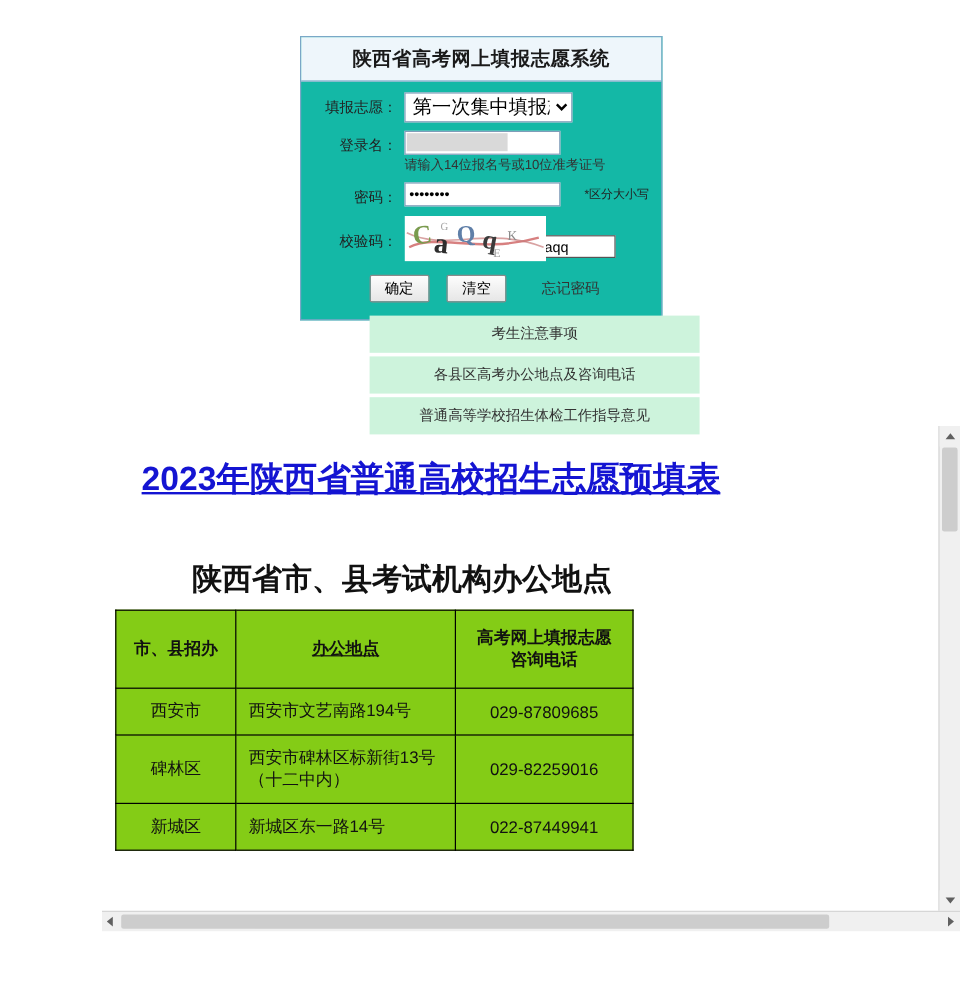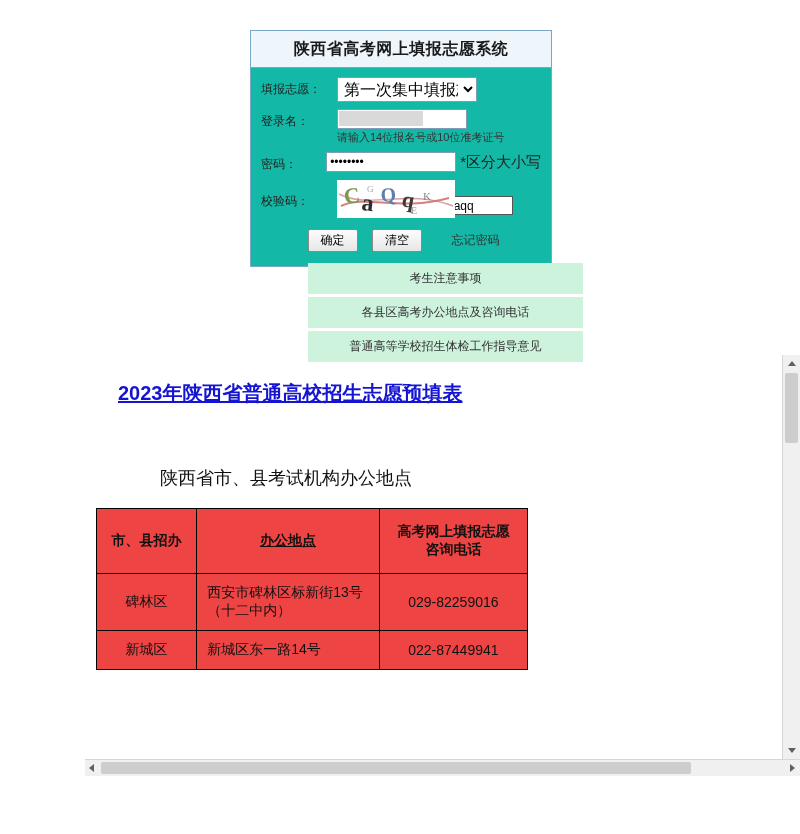--- a/index.html
+++ b/index.html
@@ -39,20 +39,21 @@
   .login-body {
     padding: 9px 10px 8px 10px;
   }
   .form-row {
     display: flex;
     align-items: flex-start;
     margin-bottom: 7px;
   }
   .form-label {
     width: 70px;
+    text-align: right;
     font-size: 12px;
     color: #222;
     padding-top: 4px;
     padding-right: 6px;
     white-space: nowrap;
   }
   .form-field {
     flex: 1;
     position: relative;
   }
@@ -82,23 +83,23 @@
     height: 15px;
     background: #d9d9d9;
     filter: blur(0.6px);
   }
   .hint {
     font-size: 11px;
     color: #333;
     margin-top: 1px;
   }
   .side-note {
-    font-size: 15px;
+    font-size: 10px;
     color: #222;
-    margin-left: 4px;
+    margin-left: 20px;
     white-space: nowrap;
   }
   .pw-row-inner { display: flex; align-items: center; }
   .captcha-row { align-items: center; }
   .captcha-box {
     position: relative;
     width: 118px;
     height: 38px;
     overflow: hidden;
   }
@@ -156,44 +157,44 @@
     padding: 7px 0;
     margin-bottom: 3px;
     cursor: pointer;
   }
 
   
   .pre-form-link {
     position: absolute;
     left: 118px;
     top: 380px;
-    font-size: 20px;
+    font-size: 28px;
     font-weight: bold;
     color: #1414d2;
     text-decoration: underline;
     cursor: pointer;
   }
 
   
   .table-title {
     position: absolute;
     left: 160px;
     top: 466px;
-    font-size: 18px;
-    font-weight: normal;
+    font-size: 25px;
+    font-weight: bold;
     color: #111;
     text-align: right;
   }
   table.office-table {
     position: absolute;
     left: 96px;
     top: 508px;
     border-collapse: collapse;
     width: 432px;
-    background: #ef4444;
+    background: #84cc16;
   }
   table.office-table th,
   table.office-table td {
     border: 1px solid #000;
     text-align: center;
     font-size: 14px;
     color: #111;
     padding: 10px 6px;
   }
   table.office-table th {
@@ -374,20 +375,25 @@
         <th class="col1">市、县招办</th>
         <th class="col2">办公地点</th>
         <th class="col3">
           <div>高考网上填报志愿</div>
           <div>咨询电话</div>
         </th>
       </tr>
     </thead>
     <tbody>
       <tr>
+        <td>西安市</td>
+        <td class="office-addr">西安市文艺南路194号</td>
+        <td>029-87809685</td>
+      </tr>
+      <tr>
         <td>碑林区</td>
         <td class="office-addr">西安市碑林区标新街13号（十二中内）</td>
         <td>029-82259016</td>
       </tr>
       <tr>
         <td>新城区</td>
         <td class="office-addr">新城区东一路14号</td>
         <td>022-87449941</td>
       </tr>
     </tbody>

